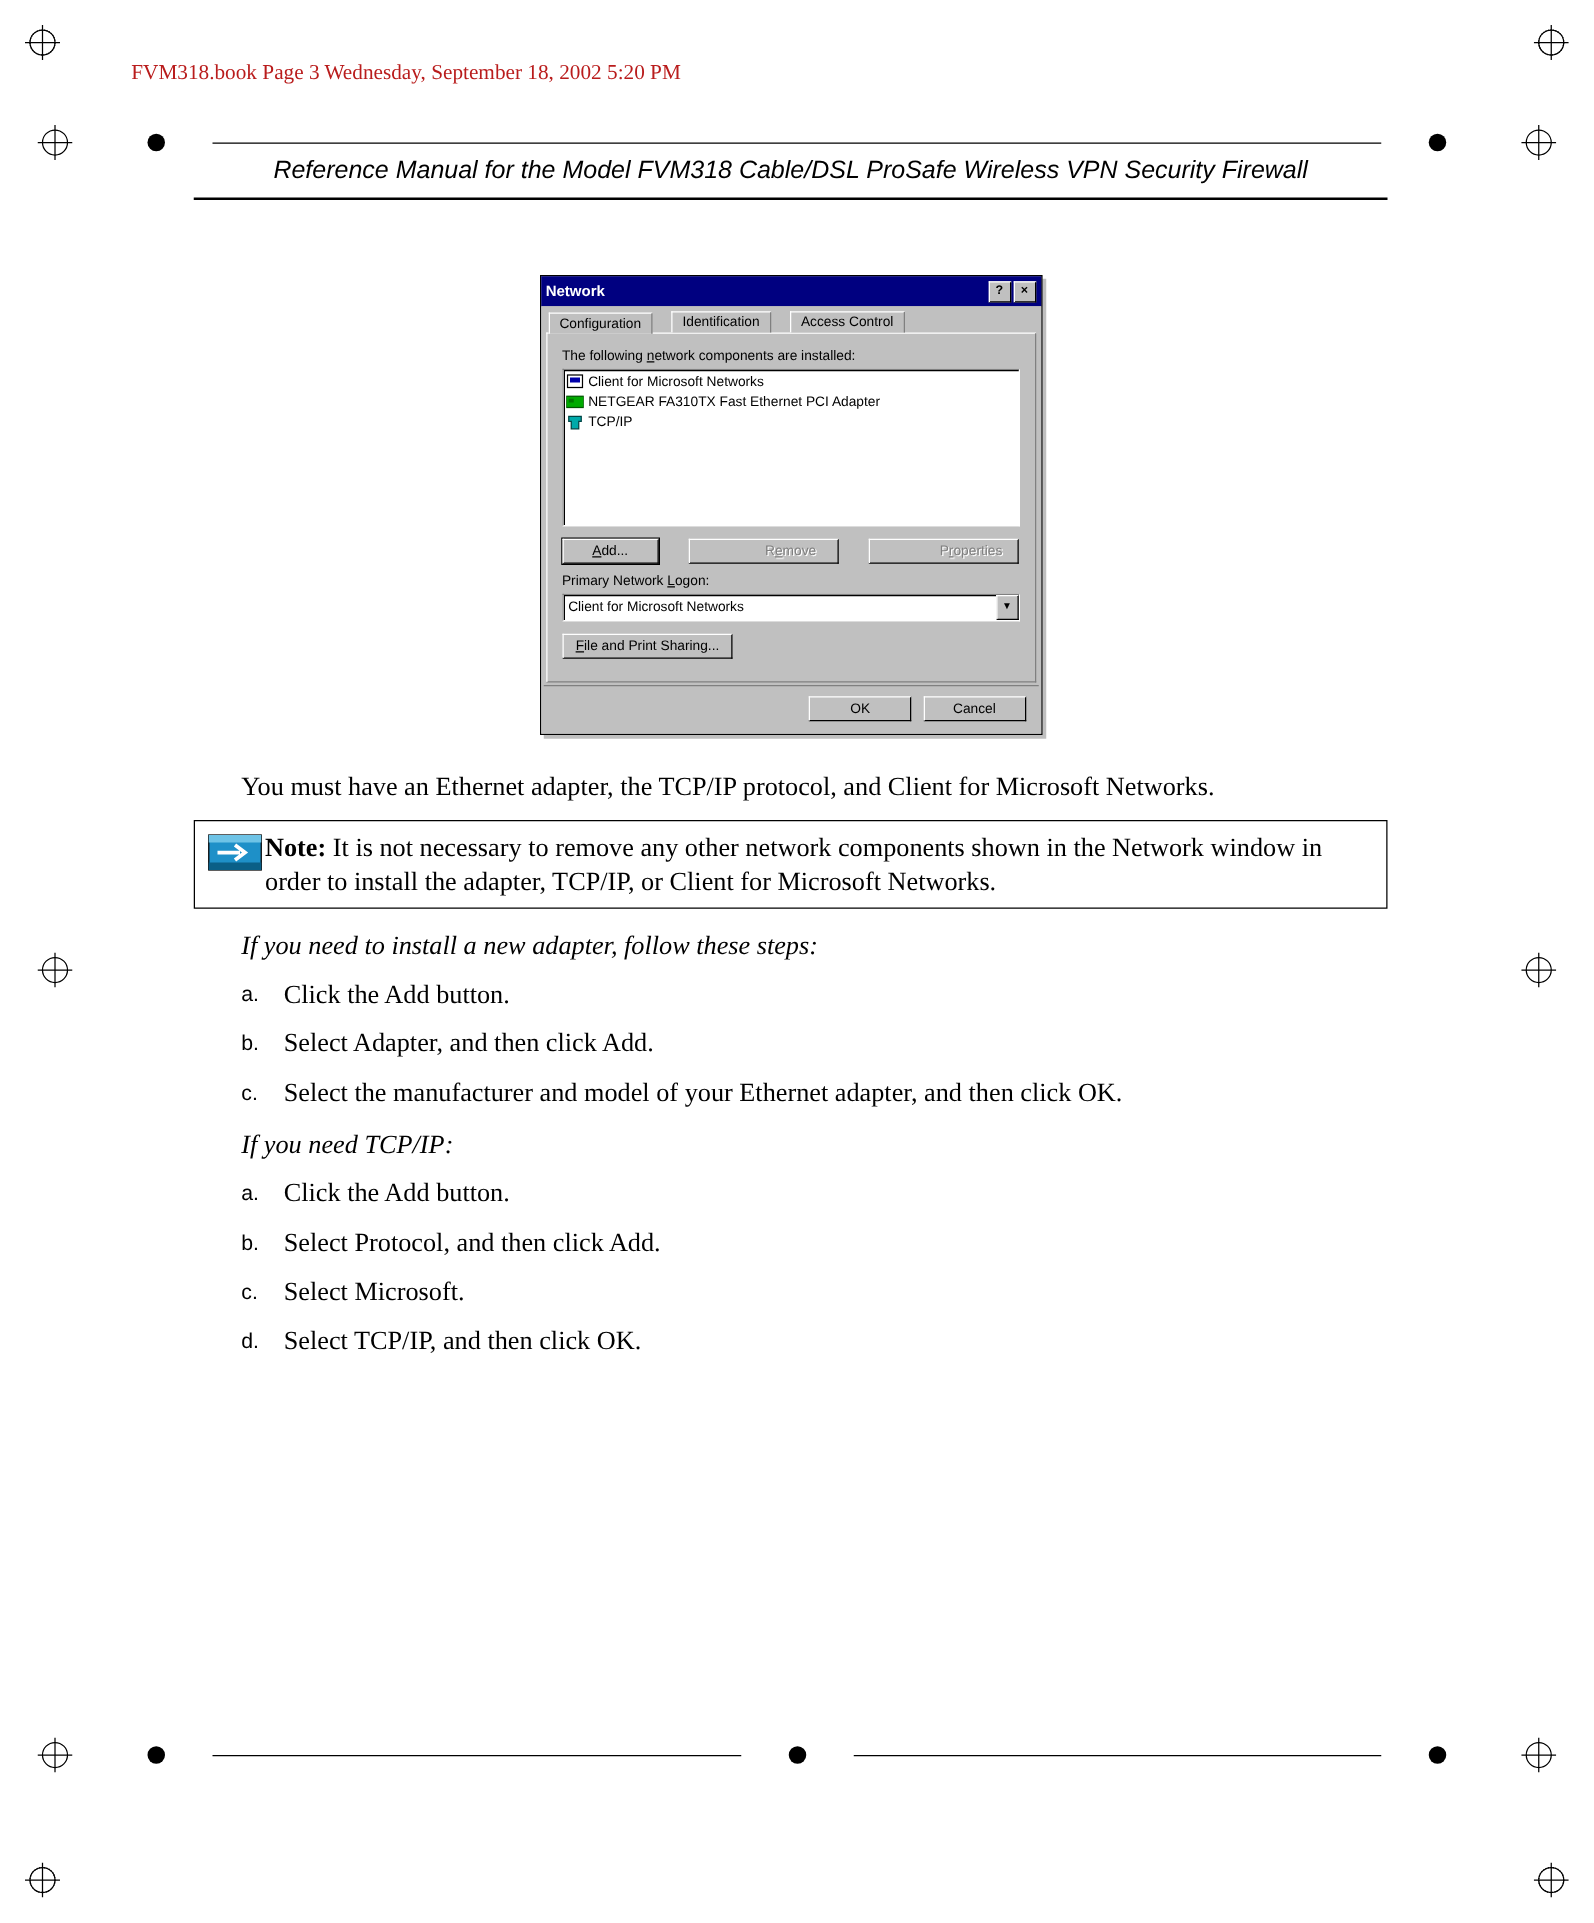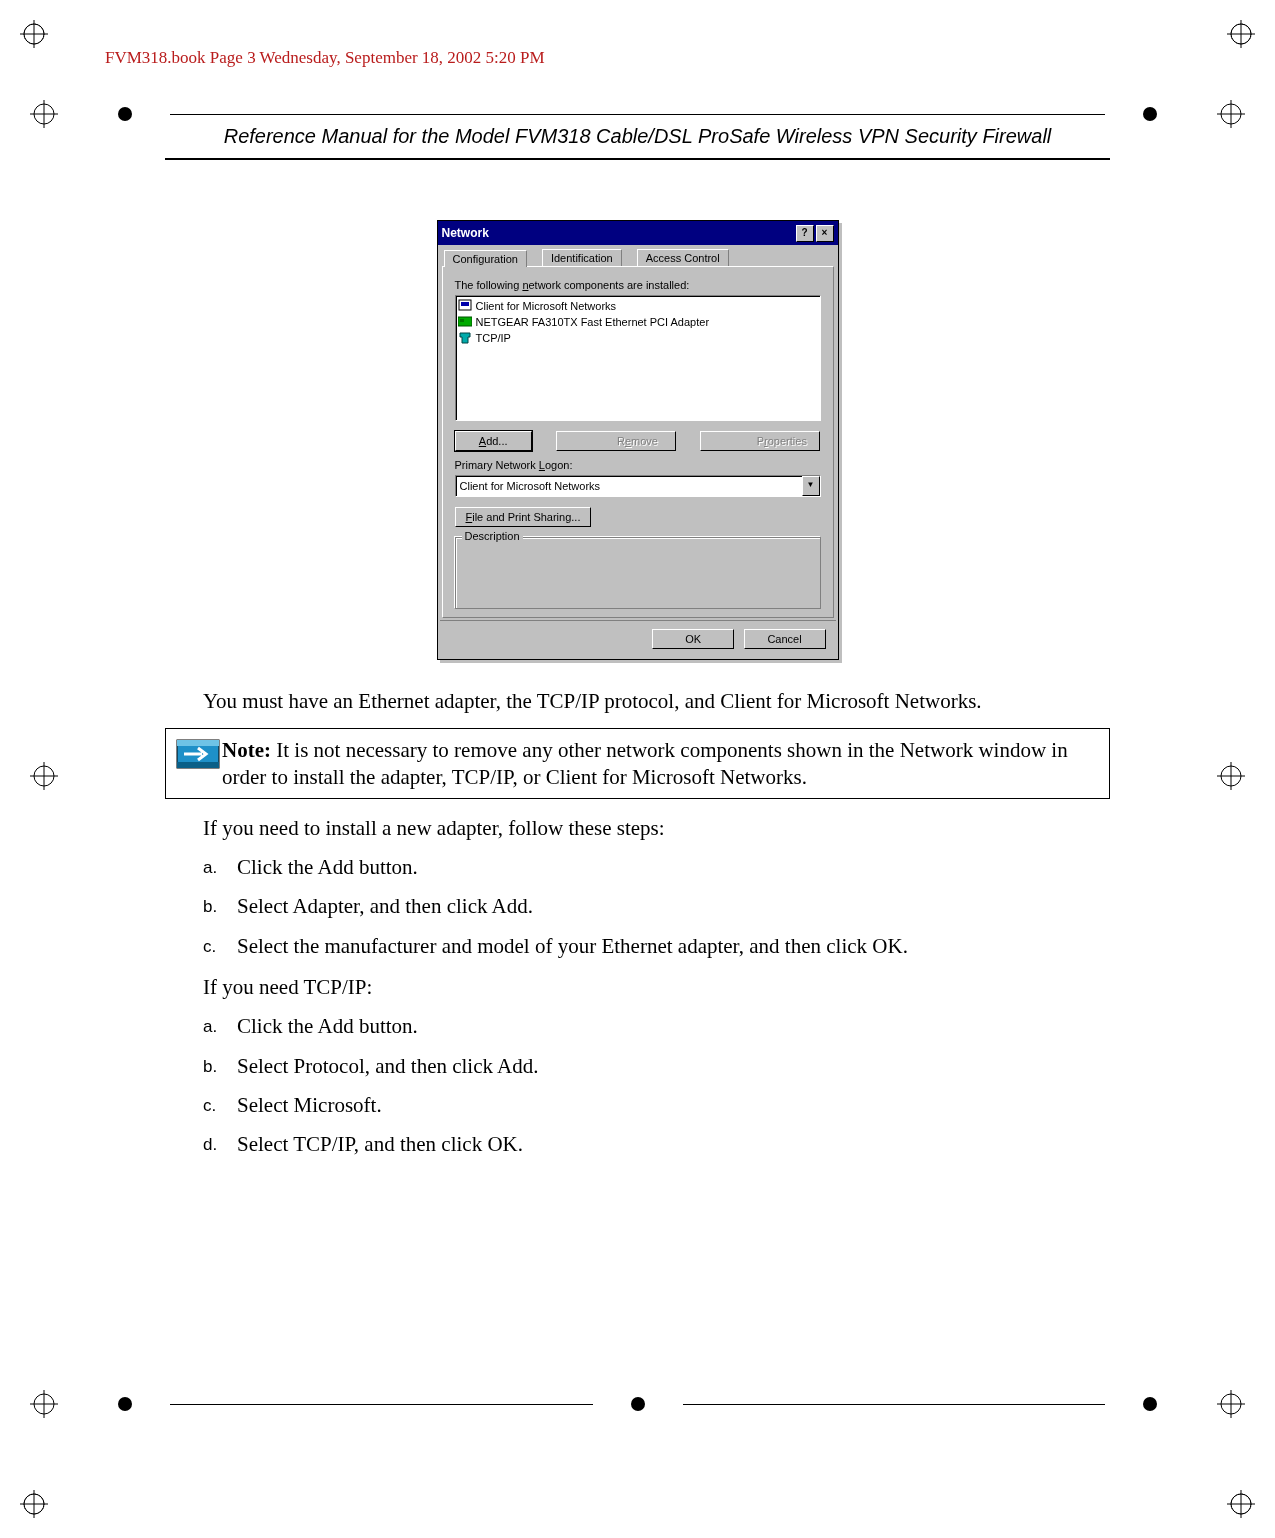--- a/index.html
+++ b/index.html
@@ -33,21 +33,21 @@
     position: absolute;
     top: 48px;
     left: 105px;
     font-family: "Times New Roman", serif;
     font-size: 17px;
     color: #b91c1c;
   }
   .content {
     position: absolute;
     top: 125px;
-    left: 165px;
+    left: 155px;
     right: 165px;
   }
   .running-head {
     font-style: italic;
     font-family: Arial, Helvetica, sans-serif;
     font-size: 20px;
     text-align: center;
     padding-bottom: 10px;
     border-bottom: 2px solid #000;
     margin-bottom: 60px;
@@ -214,21 +214,21 @@
   }
   .note-box .arrow {
     width: 48px;
     flex: 0 0 48px;
     display: flex;
     align-items: flex-start;
     justify-content: center;
     padding-top: 2px;
   }
   .note-box .text { flex: 1; font-size: 21px; line-height: 1.25; }
-  .body-para { font-size: 21px; margin: 0 0 12px 38px; line-height: 1.3; }
+  .body-para { font-size: 21px; margin: 0 0 12px 38px; line-height: 1.3; font-style: italic; }
   .lettered-list { margin: 0 0 14px 38px; padding: 0; list-style: none; }
   .lettered-list li {
     font-size: 21px;
     line-height: 1.3;
     margin-bottom: 12px;
     display: flex;
   }
   .lettered-list li .lt { width: 34px; flex: 0 0 34px; font-family: Arial, Helvetica, sans-serif; font-size: 17px; padding-top: 3px; }
   .page-footer {
     position: absolute;
@@ -381,23 +381,20 @@
               <div class="btn default"><span class="underline-accesskey">A</span>dd...</div>
               <div class="btn disabled"><span>R<span class="underline-accesskey" style="color:#808080">e</span>move</span></div>
               <div class="btn disabled"><span>P<span class="underline-accesskey" style="color:#808080">r</span>operties</span></div>
             </div>
             <div class="label"><span>Primary Network <span class="underline-accesskey">L</span>ogon:</span></div>
             <div class="combo">
               <span>Client for Microsoft Networks</span>
               <span class="drop">▼</span>
             </div>
             <div class="smallbtn"><span class="underline-accesskey">F</span>ile and Print Sharing...</div>
-            <div class="groupbox">
-              <div class="legend">Description</div>
-            </div>
           </div>
           <div class="footer">
             <div class="btn">OK</div>
             <div class="btn">Cancel</div>
           </div>
         </div>
       </div>
     </div>
 
     <p class="caption-para" style="margin-left:38px">You must have an Ethernet adapter, the TCP/IP protocol, and Client for Microsoft Networks.</p>

